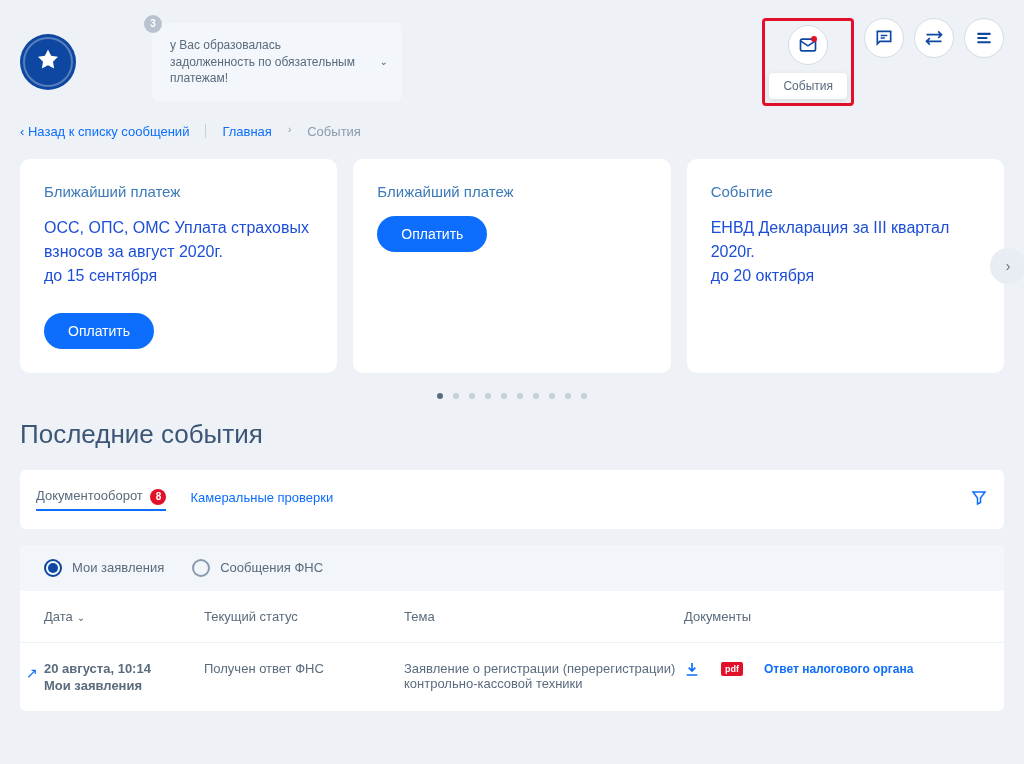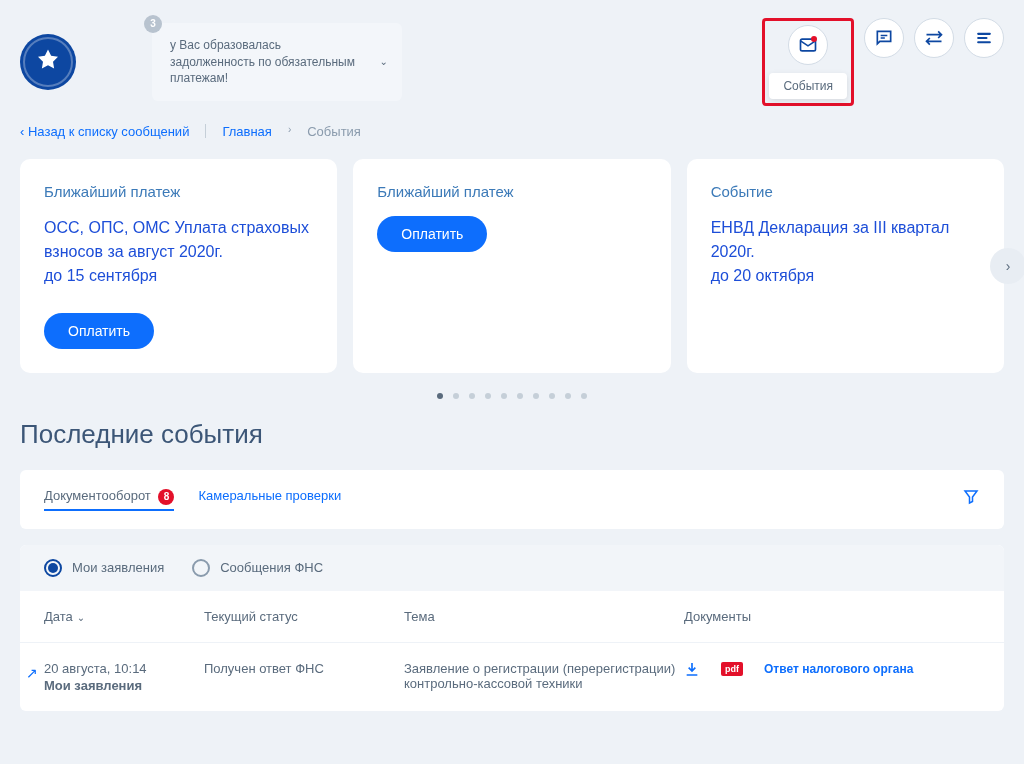--- a/index.html
+++ b/index.html
@@ -30,40 +30,40 @@
 .cards{display:flex;gap:16px;padding:0 20px;position:relative}
 .card{background:#fff;border-radius:10px;padding:24px;flex:1;min-height:190px}
 .card-tag{color:#3c7ab8;font-size:15px;margin-bottom:16px}
 .card-text{color:#1d4ed8;font-size:16px;font-weight:400;line-height:1.5;margin-bottom:25px}
 .btn-pay{background:#0d6efd;color:#fff;border:none;border-radius:20px;padding:10px 24px;font-size:14px;cursor:pointer;font-weight:400}
 .carousel-next{position:absolute;right:-2px;top:50%;transform:translateY(-50%);width:36px;height:36px;background:#e8edf3;border-radius:50%;display:flex;align-items:center;justify-content:center;cursor:pointer;color:#5a6b7d}
 .dots{display:flex;gap:10px;justify-content:center;padding:20px 0}
 .dot{width:6px;height:6px;border-radius:50%;background:#c5cfd8}
 .dot.active{background:#5a6b7d}
 .sub-section{padding:0 20px}
-.tabs-box{background:#fff;border-radius:6px;padding:18px 24px;display:flex;align-items:flex-start;gap:24px;margin-bottom:16px}
+.tabs-box{background:#fff;border-radius:6px;padding:18px 16px;display:flex;align-items:center;gap:24px;margin-bottom:16px}
 .tab{color:#0d6efd;font-size:13px;cursor:pointer;padding-bottom:4px}
 .tab.active{color:#5a6b7d;border-bottom:2px solid #0d6efd}
 .badge-ct{background:#e3102a;color:#fff;border-radius:50%;width:16px;height:16px;display:inline-flex;align-items:center;justify-content:center;font-size:10px;margin-left:4px;font-weight:600}
 .filter-icon{margin-left:auto;color:#0d6efd;cursor:pointer}
 .table-box{background:#fff;border-radius:6px;overflow:hidden}
 .filter-row{background:#f2f5f9;padding:14px 24px;display:flex;align-items:center;gap:28px}
 .radio-wrap{display:flex;align-items:center;gap:10px;cursor:pointer;font-size:13px;color:#5a6b7d}
 .radio{width:18px;height:18px;border:2px solid #8a9bad;border-radius:50%;display:flex;align-items:center;justify-content:center}
 .radio.checked{border-color:#0d47a1}
 .radio.checked::after{content:"";width:10px;height:10px;background:#0d47a1;border-radius:50%}
 .th-row{display:flex;padding:18px 24px;font-size:13px;color:#5a6b7d}
 .col-date{width:160px}
 .col-status{width:200px}
 .col-topic{width:280px}
 .col-docs{flex:1}
 .sort-arrow{font-size:10px;margin-left:4px}
 .data-row{display:flex;padding:18px 24px;font-size:13px;color:#5a6b7d;border-top:1px solid #eef2f7;align-items:flex-start;position:relative}
 .row-arrow{position:absolute;left:6px;top:22px;color:#0d6efd;font-size:14px}
-.row-date{font-weight:400;color:#5a6b7d}
+.row-date{font-weight:700;color:#5a6b7d}
 .row-sub{color:#5a6b7d;margin-top:2px;font-weight:600}
 .doc-link{display:flex;align-items:center;gap:21px;color:#0d6efd;font-weight:600;font-size:12px;cursor:pointer}
 .dl-icon{color:#0d6efd}
 .pdf-badge{background:#e3102a;color:#fff;font-size:9px;padding:2px 4px;border-radius:2px;font-weight:600}
 </style>
 </head>
 <body>
 
 <div class="container">
   <div class="header">

